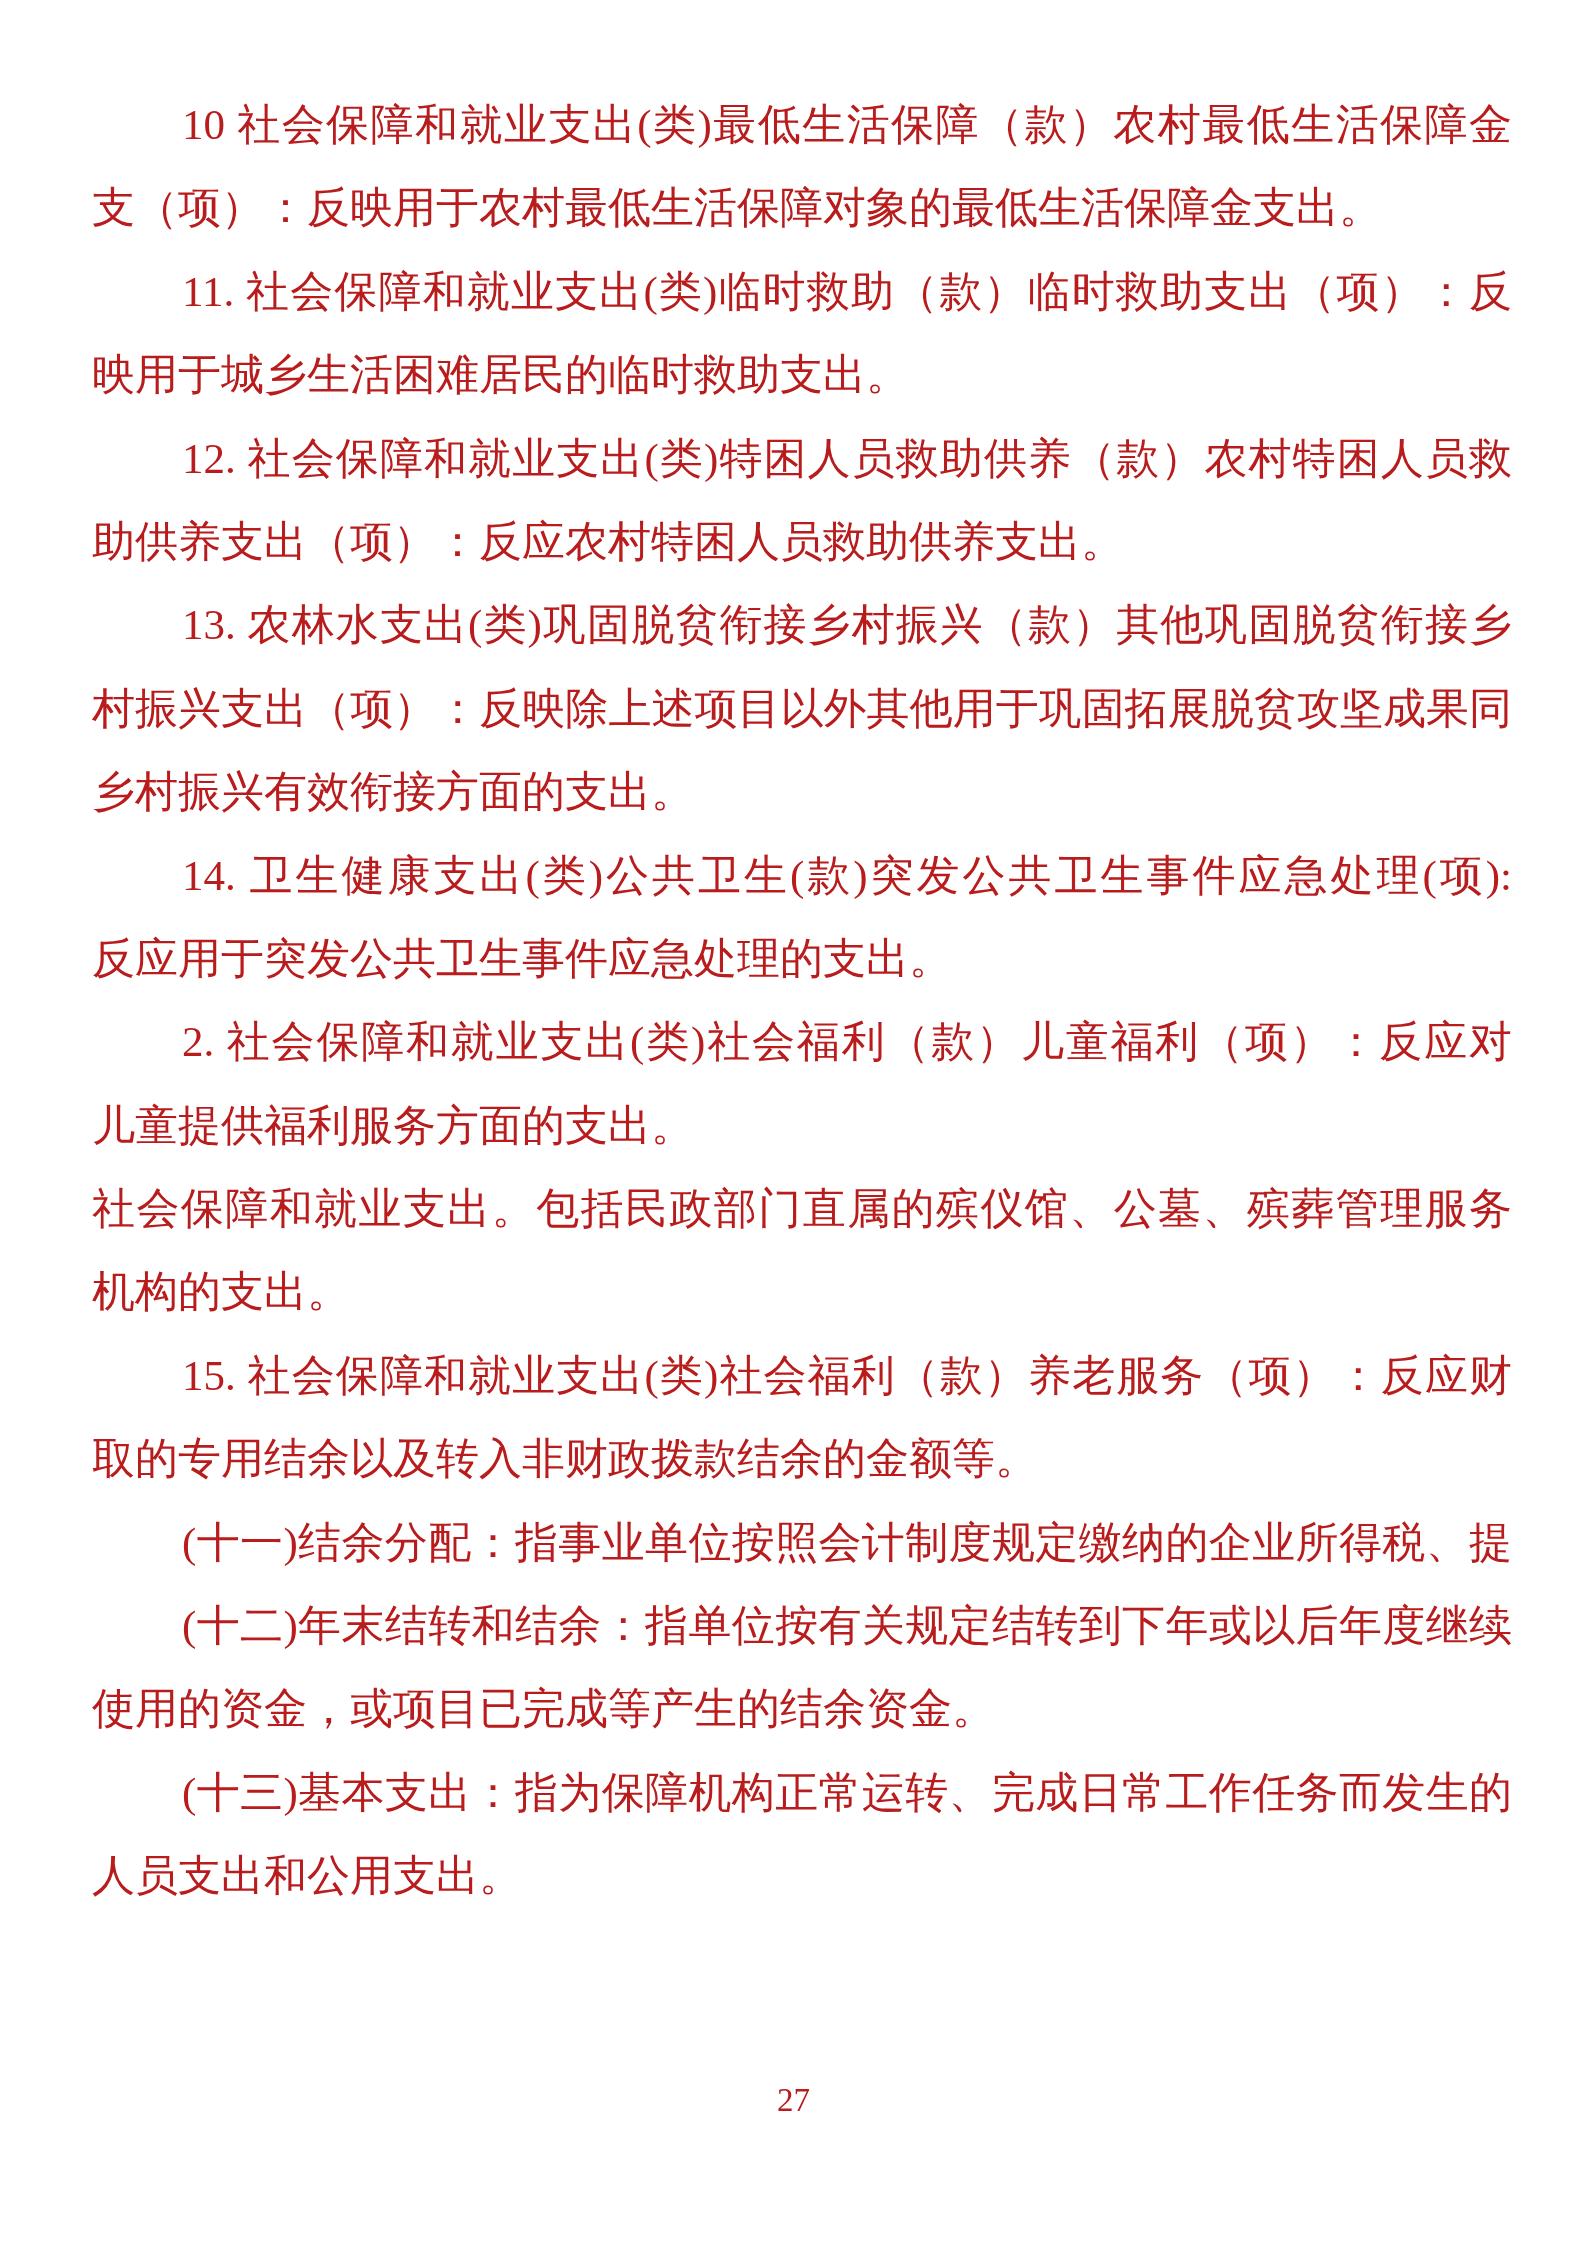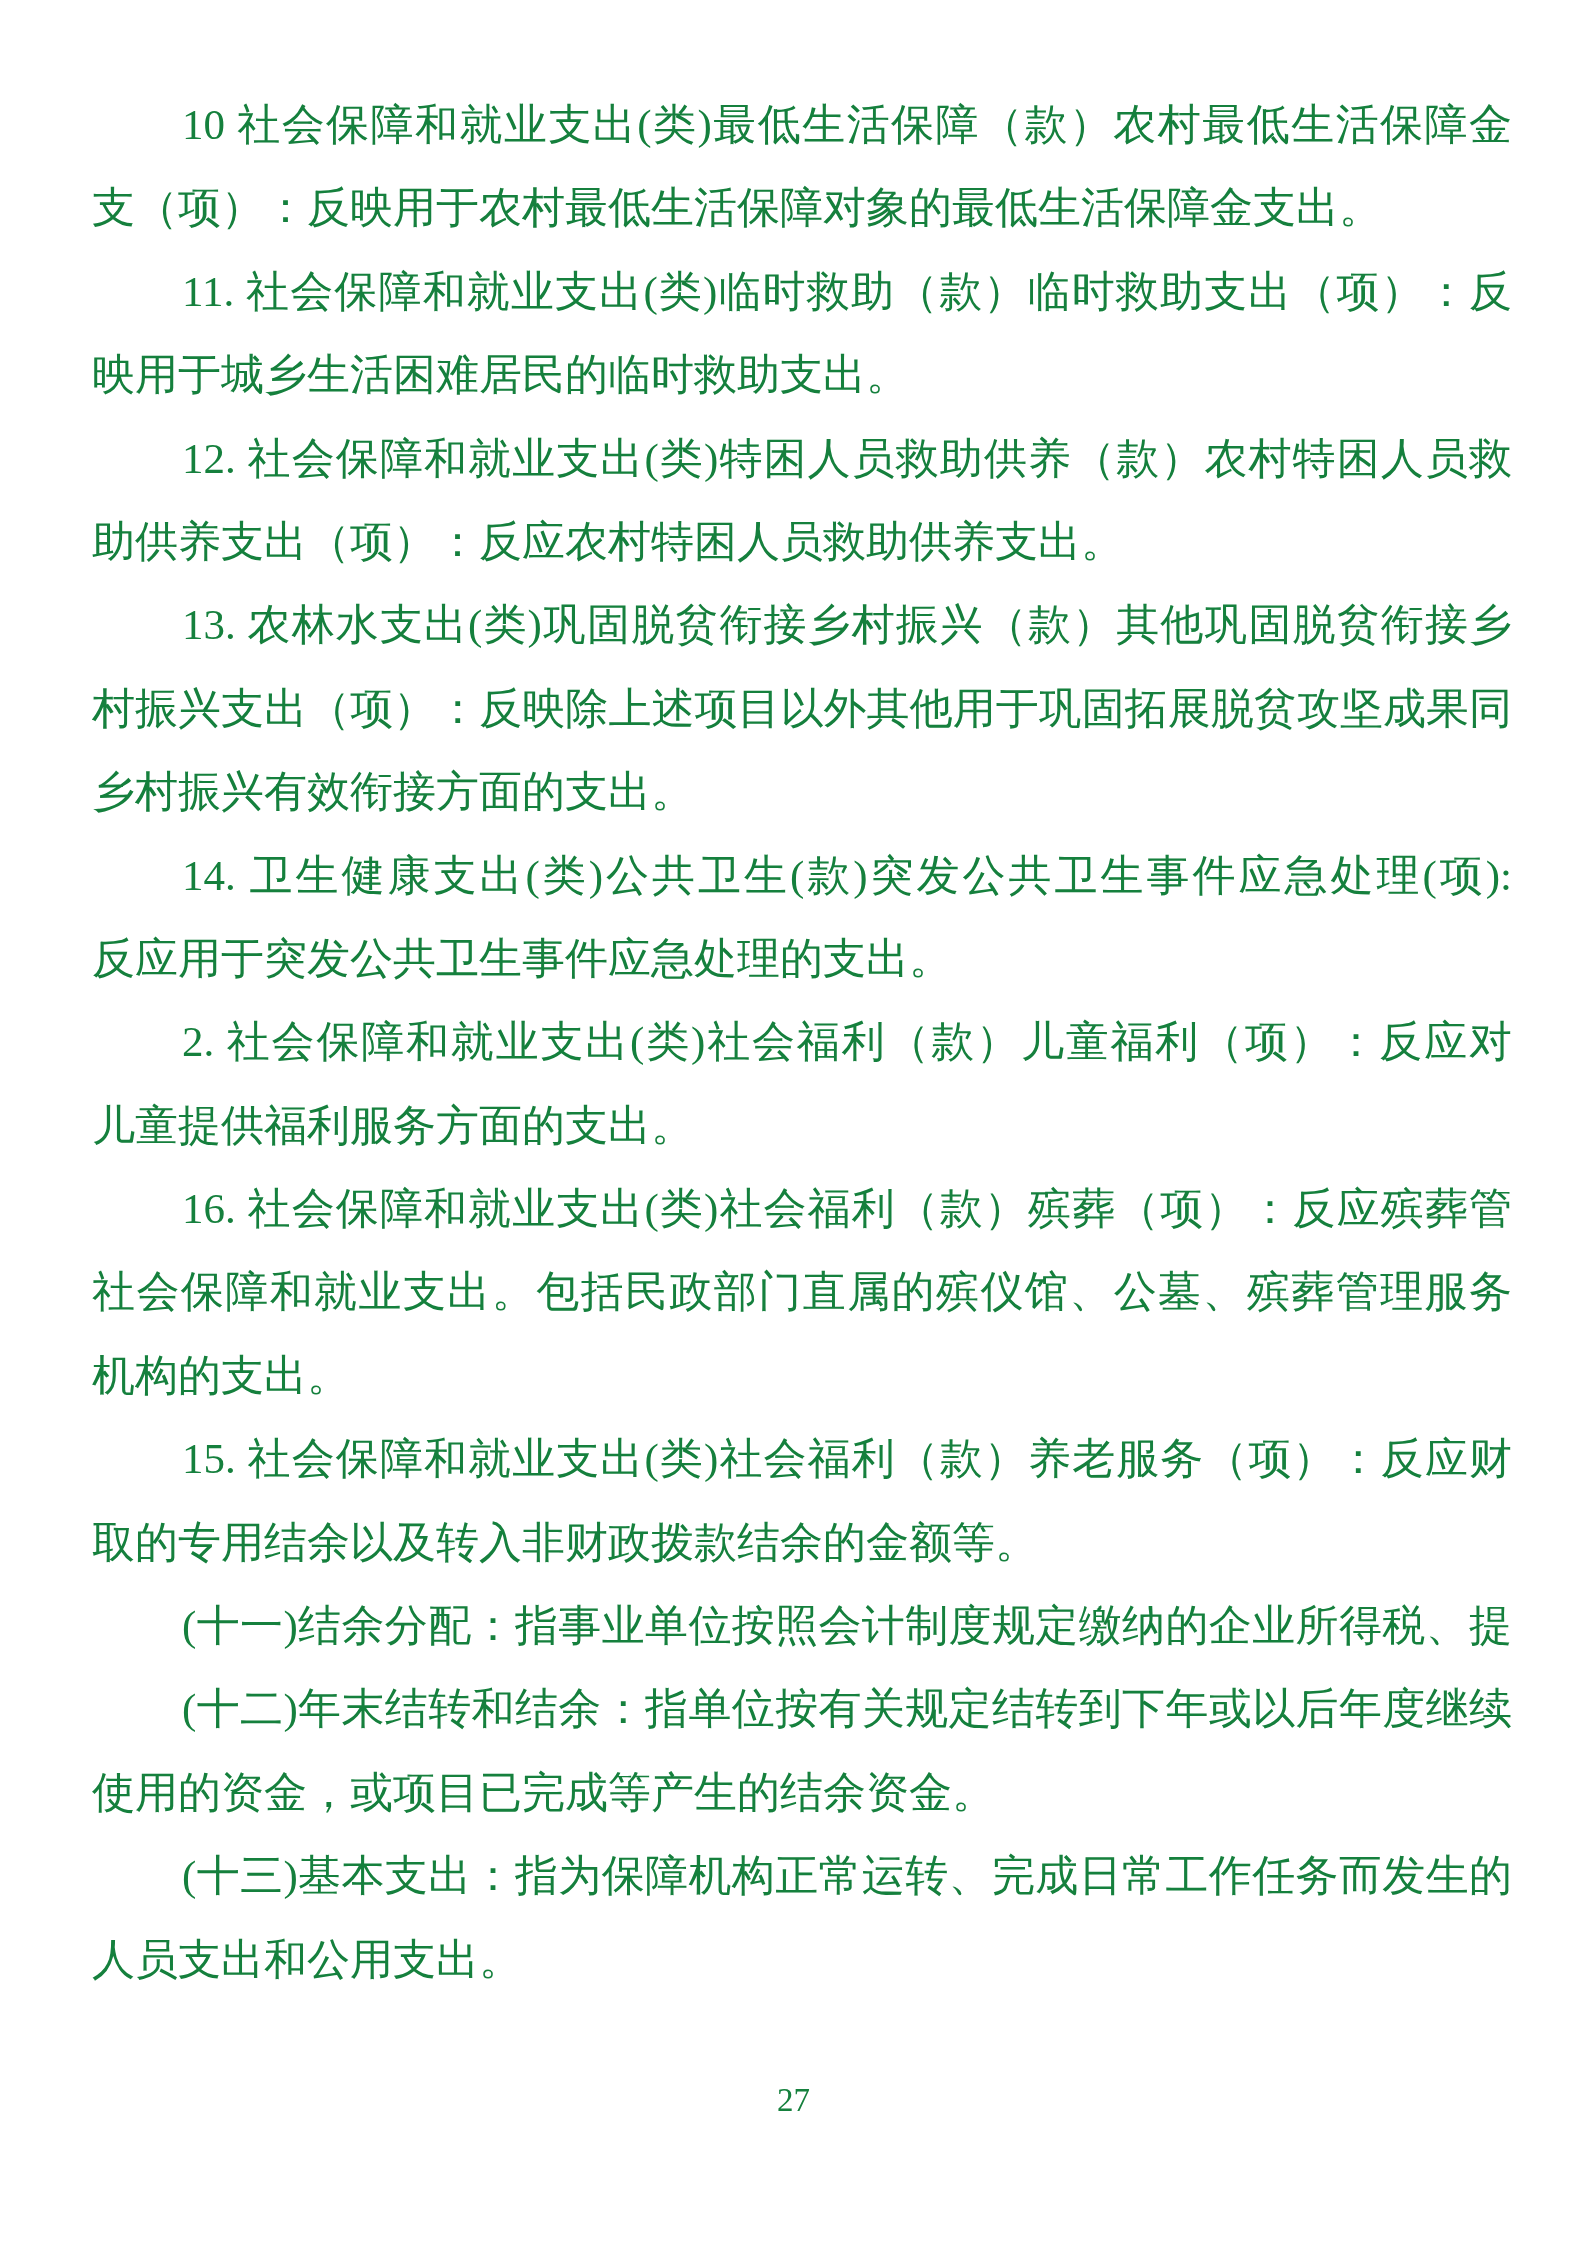--- a/index.html
+++ b/index.html
@@ -4,21 +4,21 @@
 <style>
   * { box-sizing: border-box; }
   html, body { margin: 0; padding: 0; background: #ffffff; }
   .page {
     position: relative;
     width: 1587px;
     height: 2245px;
     background: #ffffff;
     overflow: hidden;
     font-family: "Liberation Serif", "DejaVu Serif", serif;
-    color: #15803d;
+    color: #b91c1c;
   }
   .content {
     position: absolute;
     left: 92px;
     top: 83px;
     width: 1420px;
     font-size: 43px;
     line-height: 83.4px;
   }
   p.para { margin: 0; padding: 0; }
@@ -74,21 +74,20 @@
       <span class="line indent" style="display: block;">14. 卫生健康支出(类)公共卫生(款)突发公共卫生事件应急处理(项):</span>
       <span class="line end" style="display: block;">反应用于突发公共卫生事件应急处理的支出。</span>
     </p>
 
     <p class="para">
       <span class="line indent" style="display: block;">2. 社会保障和就业支出(类)社会福利（款）儿童福利（项）：反应对</span>
       <span class="line end" style="display: block;">儿童提供福利服务方面的支出。</span>
     </p>
 
     <p class="para">
-      <span class="line indent" style="display: block;">16. 社会保障和就业支出(类)社会福利（款）殡葬（项）：反应殡葬管</span>
       <span class="line" style="display: block;">社会保障和就业支出。包括民政部门直属的殡仪馆、公墓、殡葬管理服务</span>
       <span class="line end" style="display: block;">机构的支出。</span>
     </p>
 
     <p class="para">
       <span class="line indent" style="display: block;">15. 社会保障和就业支出(类)社会福利（款）养老服务（项）：反应财</span>
     </p>
 
     <p class="para">
       <span class="line end" style="display: block;">取的专用结余以及转入非财政拨款结余的金额等。</span>

